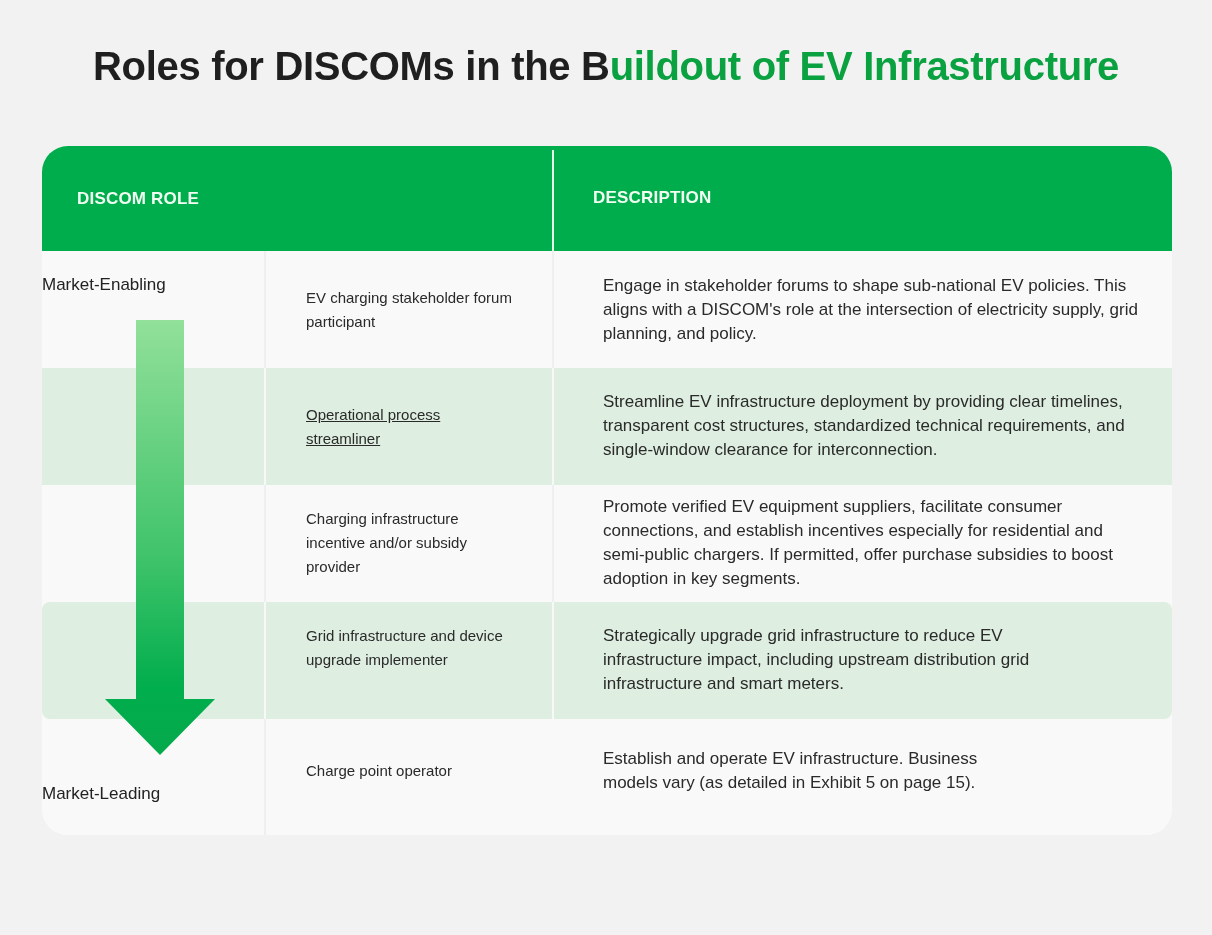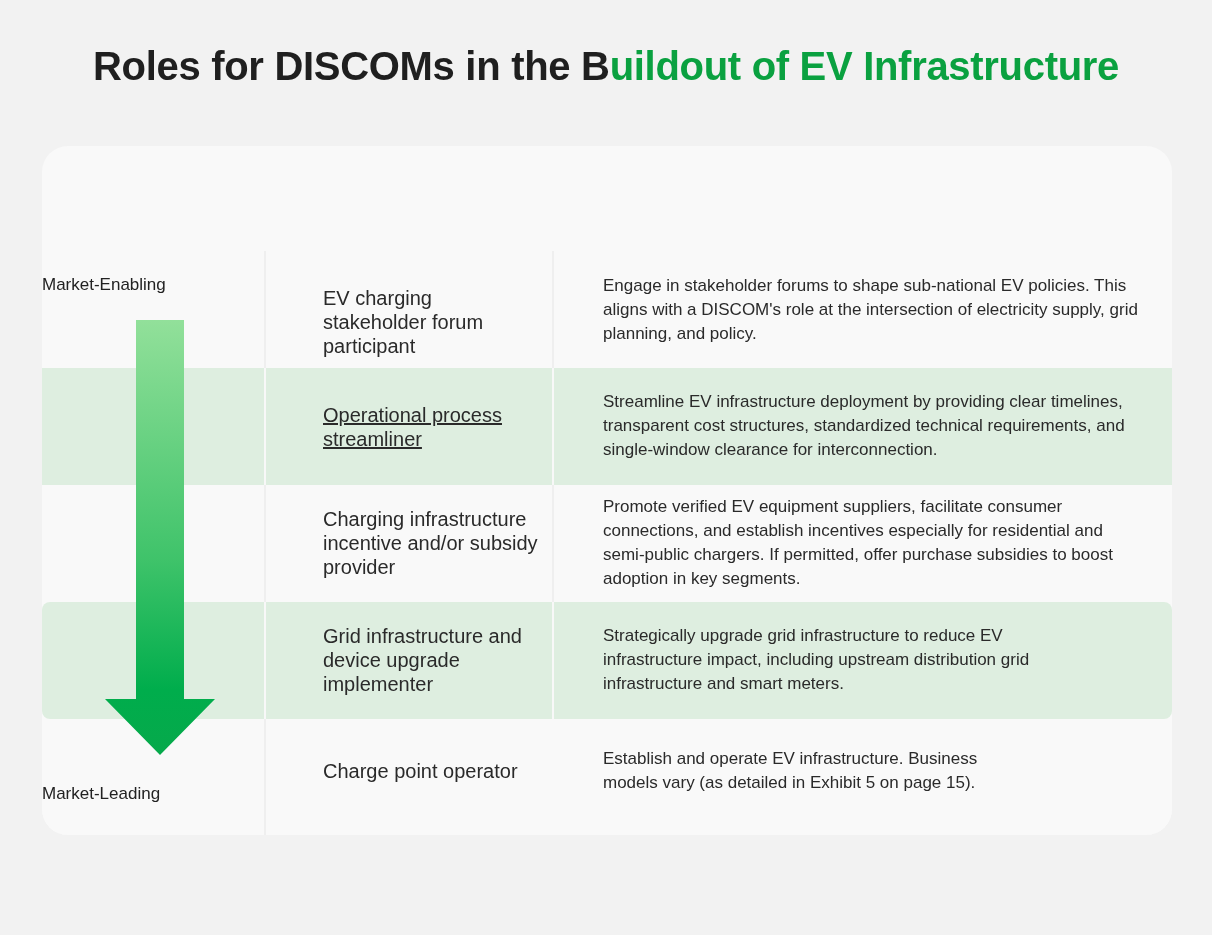--- a/index.html
+++ b/index.html
@@ -50,23 +50,22 @@
       position: absolute; left: 222px; top: 0; width: 2px; height: 100%;
       background: #f8f8f8;
     }
     .row .sep2 {
       position: absolute; left: 510px; top: 0; width: 2px; height: 100%;
       background: #f8f8f8;
     }
     .row.odd .sep1, .row.odd .sep2 { background: #efefef; }
     .cell-role {
       position: absolute; left: 264px;
-      font-size: 20px; line-height: 24px; color: #2a2a2a;
+      font-size: 15px; line-height: 24px; color: #2a2a2a;
       width: 230px;
-      margin-left: 17px;
     }
     .cell-desc {
       position: absolute; left: 551px;
       font-size: 17px; line-height: 24px; color: #2a2a2a;
       width: 545px;
       margin-left: 10px;
     }
     .level-label {
       position: absolute; width: 222px; left: 0;
       text-align: left; font-weight: normal; font-size: 17px; color: #222;
@@ -74,20 +73,25 @@
     .arrow {
       position: absolute; left: 62px; top: 174px; width: 112px; height: 436px;
     }
   </style>
 </head>
 <body>
 
 <h1 class="title"><span>Roles for DISCOMs in the B</span><span class="accent">uildout of EV Infrastructure</span></h1>
 
 <div class="table">
+  <div class="thead">
+    <div class="th role">DISCOM ROLE</div>
+    <div class="vline"></div>
+    <div class="th desc">DESCRIPTION</div>
+  </div>
 
   <div class="row odd" style="top:105px;">
     <div class="sep1"></div>
     <div class="sep2"></div>
     <div class="cell-role" style="top:35px;width:215px;">EV charging stakeholder forum participant</div>
     <div class="cell-desc" style="top:23px;">Engage in stakeholder forums to shape sub-national EV policies. This aligns with a DISCOM's role at the intersection of electricity supply, grid planning, and policy.</div>
   </div>
 
   <div class="row even" style="top:222px;">
     <div class="sep1"></div>

